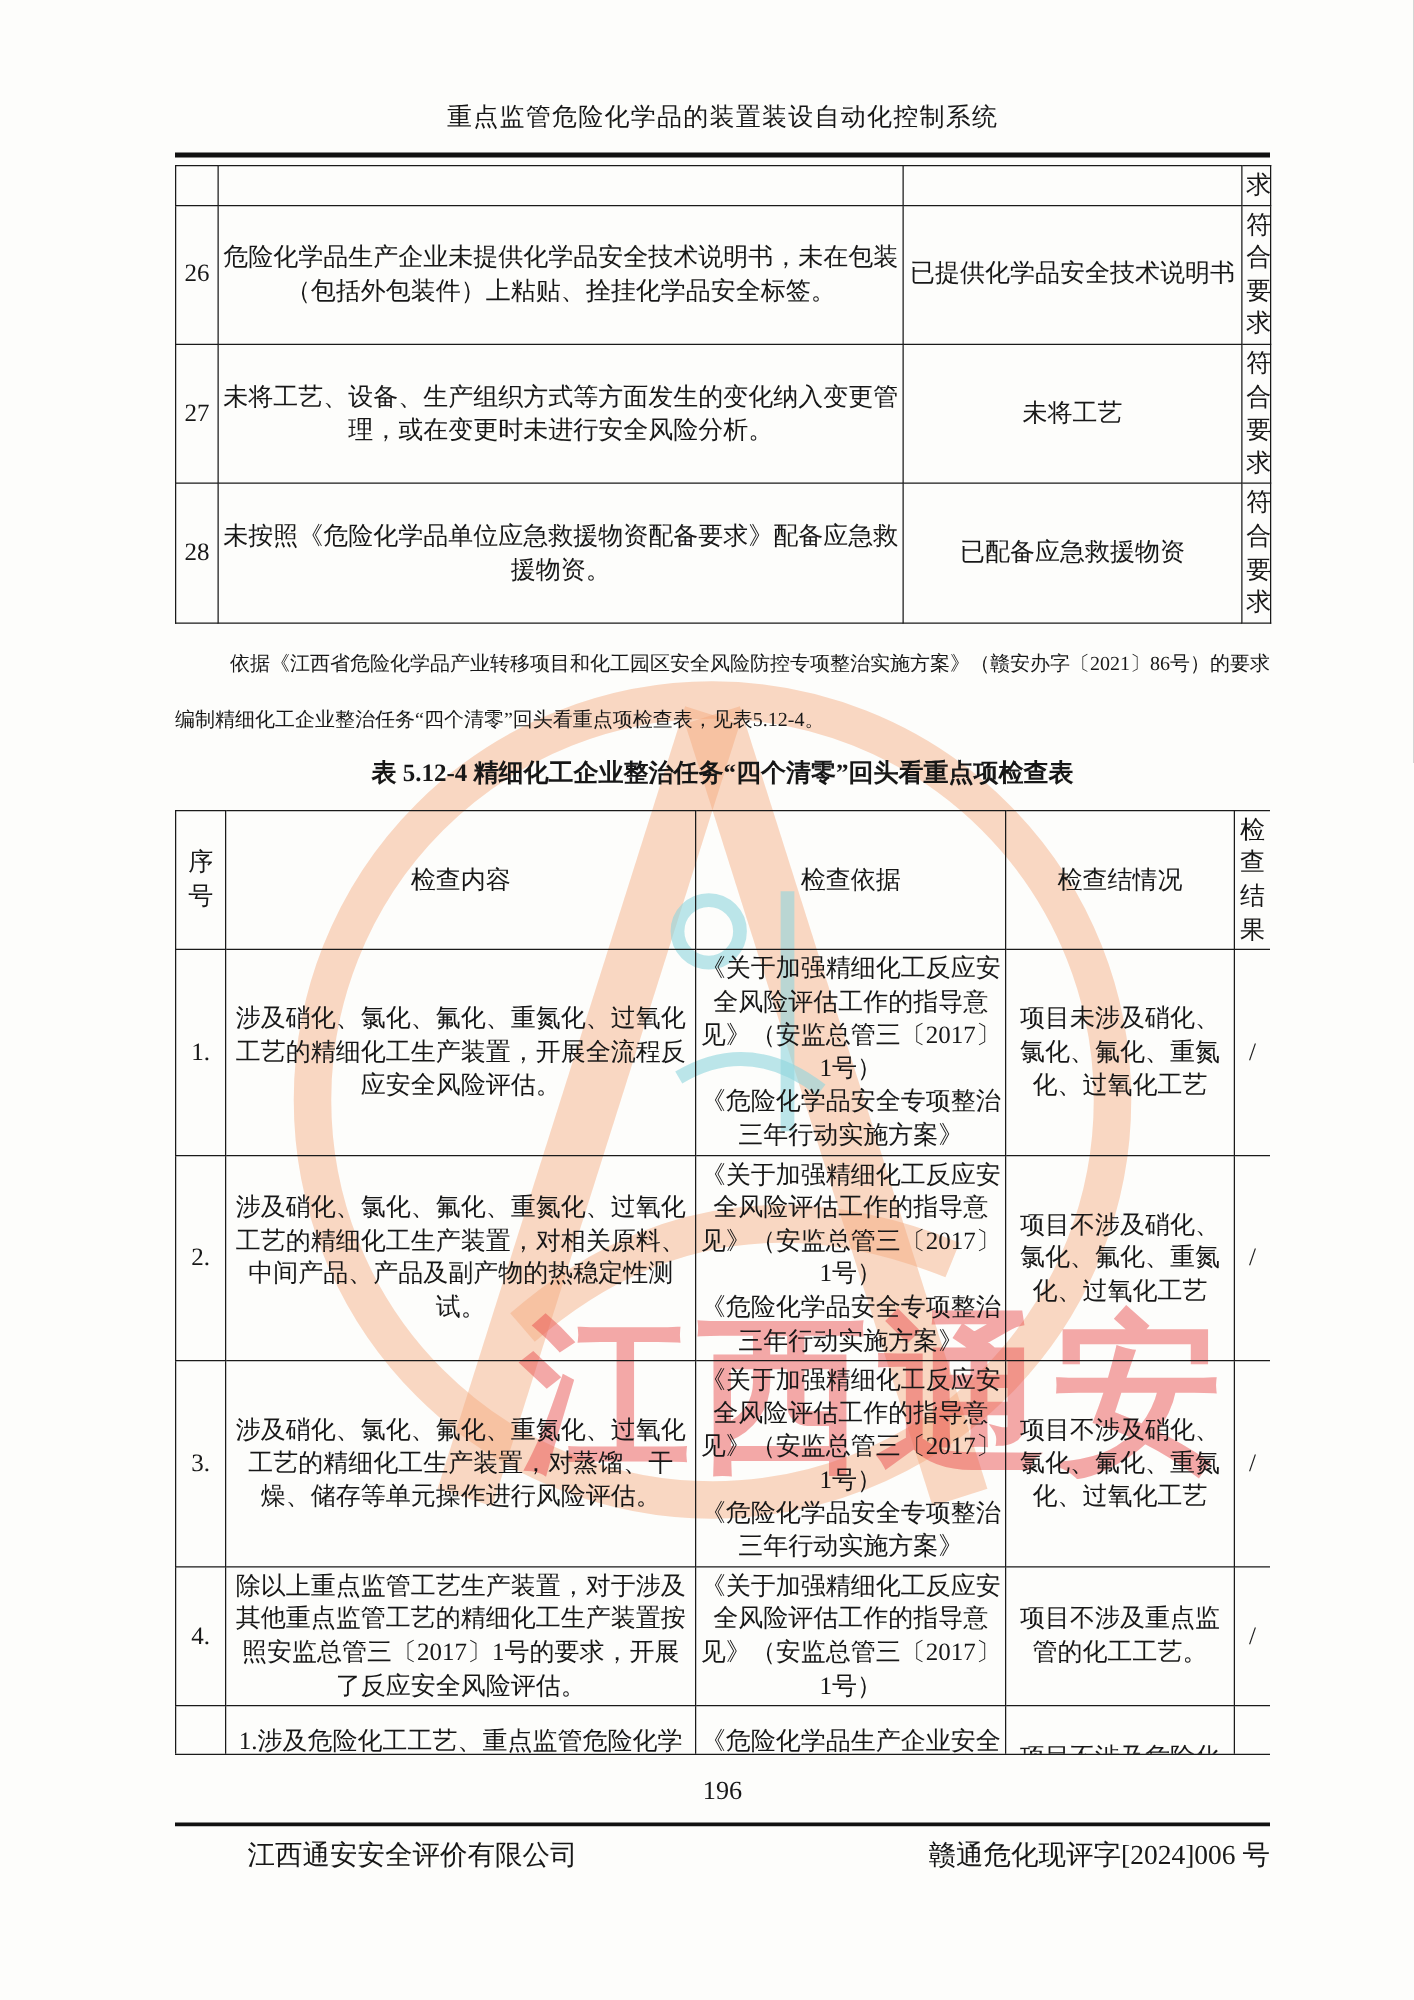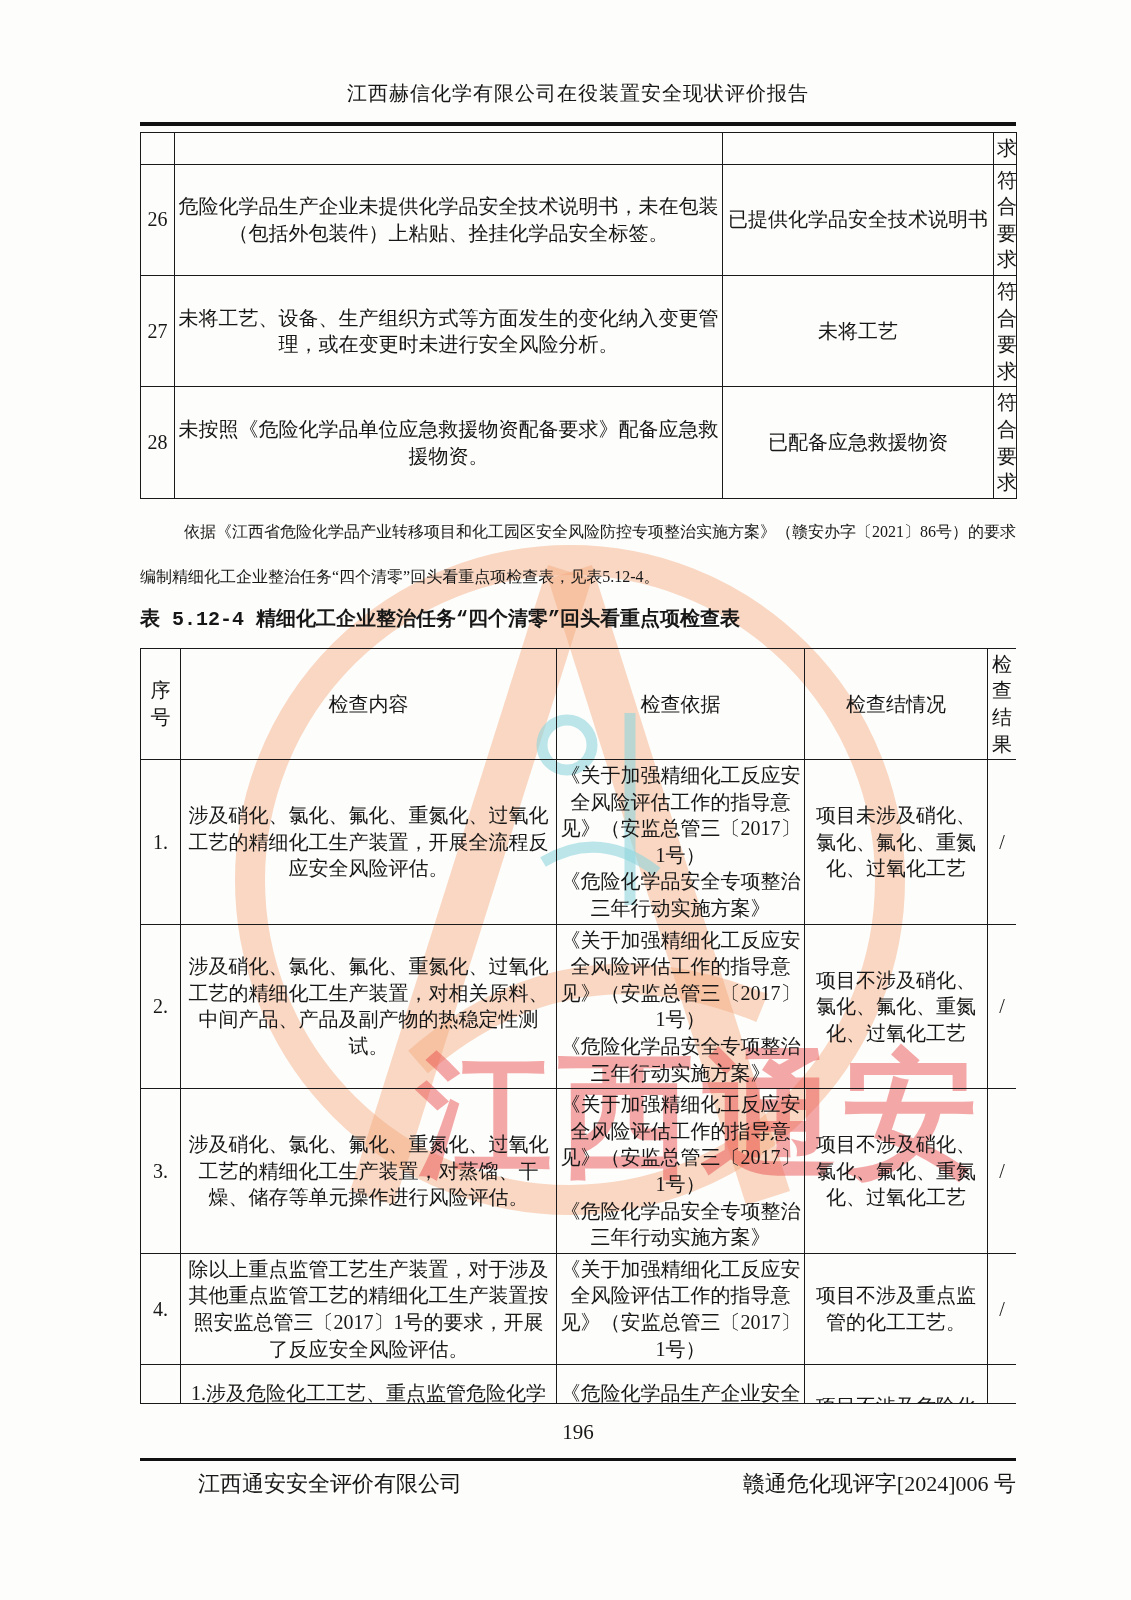--- a/index.html
+++ b/index.html
@@ -63,21 +63,21 @@
     margin: 10px 0 0 0;
     font-size: 16px;
     line-height: 45px;
     text-align: justify;
     text-indent: 44px;
   }
   .caption {
     margin: 6px 0 0 0;
     font-size: 20px;
     font-weight: bold;
-    font-family: Liberation Mono, monospace;
+    text-align: center;
   }
   .checklist-wrap {
     margin-top: 16px;
     height: 756px;
     overflow: hidden;
     border-bottom: 1px solid #1a1a1a;
   }
   .h-head { height: 104px; }
   .h-c1 { height: 159px; }
   .h-c2 { height: 151px; }
@@ -110,21 +110,21 @@
         <circle cx="567" cy="745" r="25"></circle>
         <path d="M630 713 L630 905"></path>
         <path d="M543 862 Q600 828 657 872"></path>
       </g>
     </svg>
     <div class="wm-red-text">江西通安</div>
   </div>
 
   <div class="content">
 
-    <div class="doc-header">江西赫信化学有限公司在役装置安全现状评价报告</div>
+    <div class="doc-header">重点监管危险化学品的装置装设自动化控制系统</div>
     <hr class="header-rule">
 
     <table class="tbl">
       <colgroup>
         <col style="width:34px">
           <col style="width:548px">
           <col style="width:271px">
           <col style="width:23px">
       </colgroup>
       <tbody>

